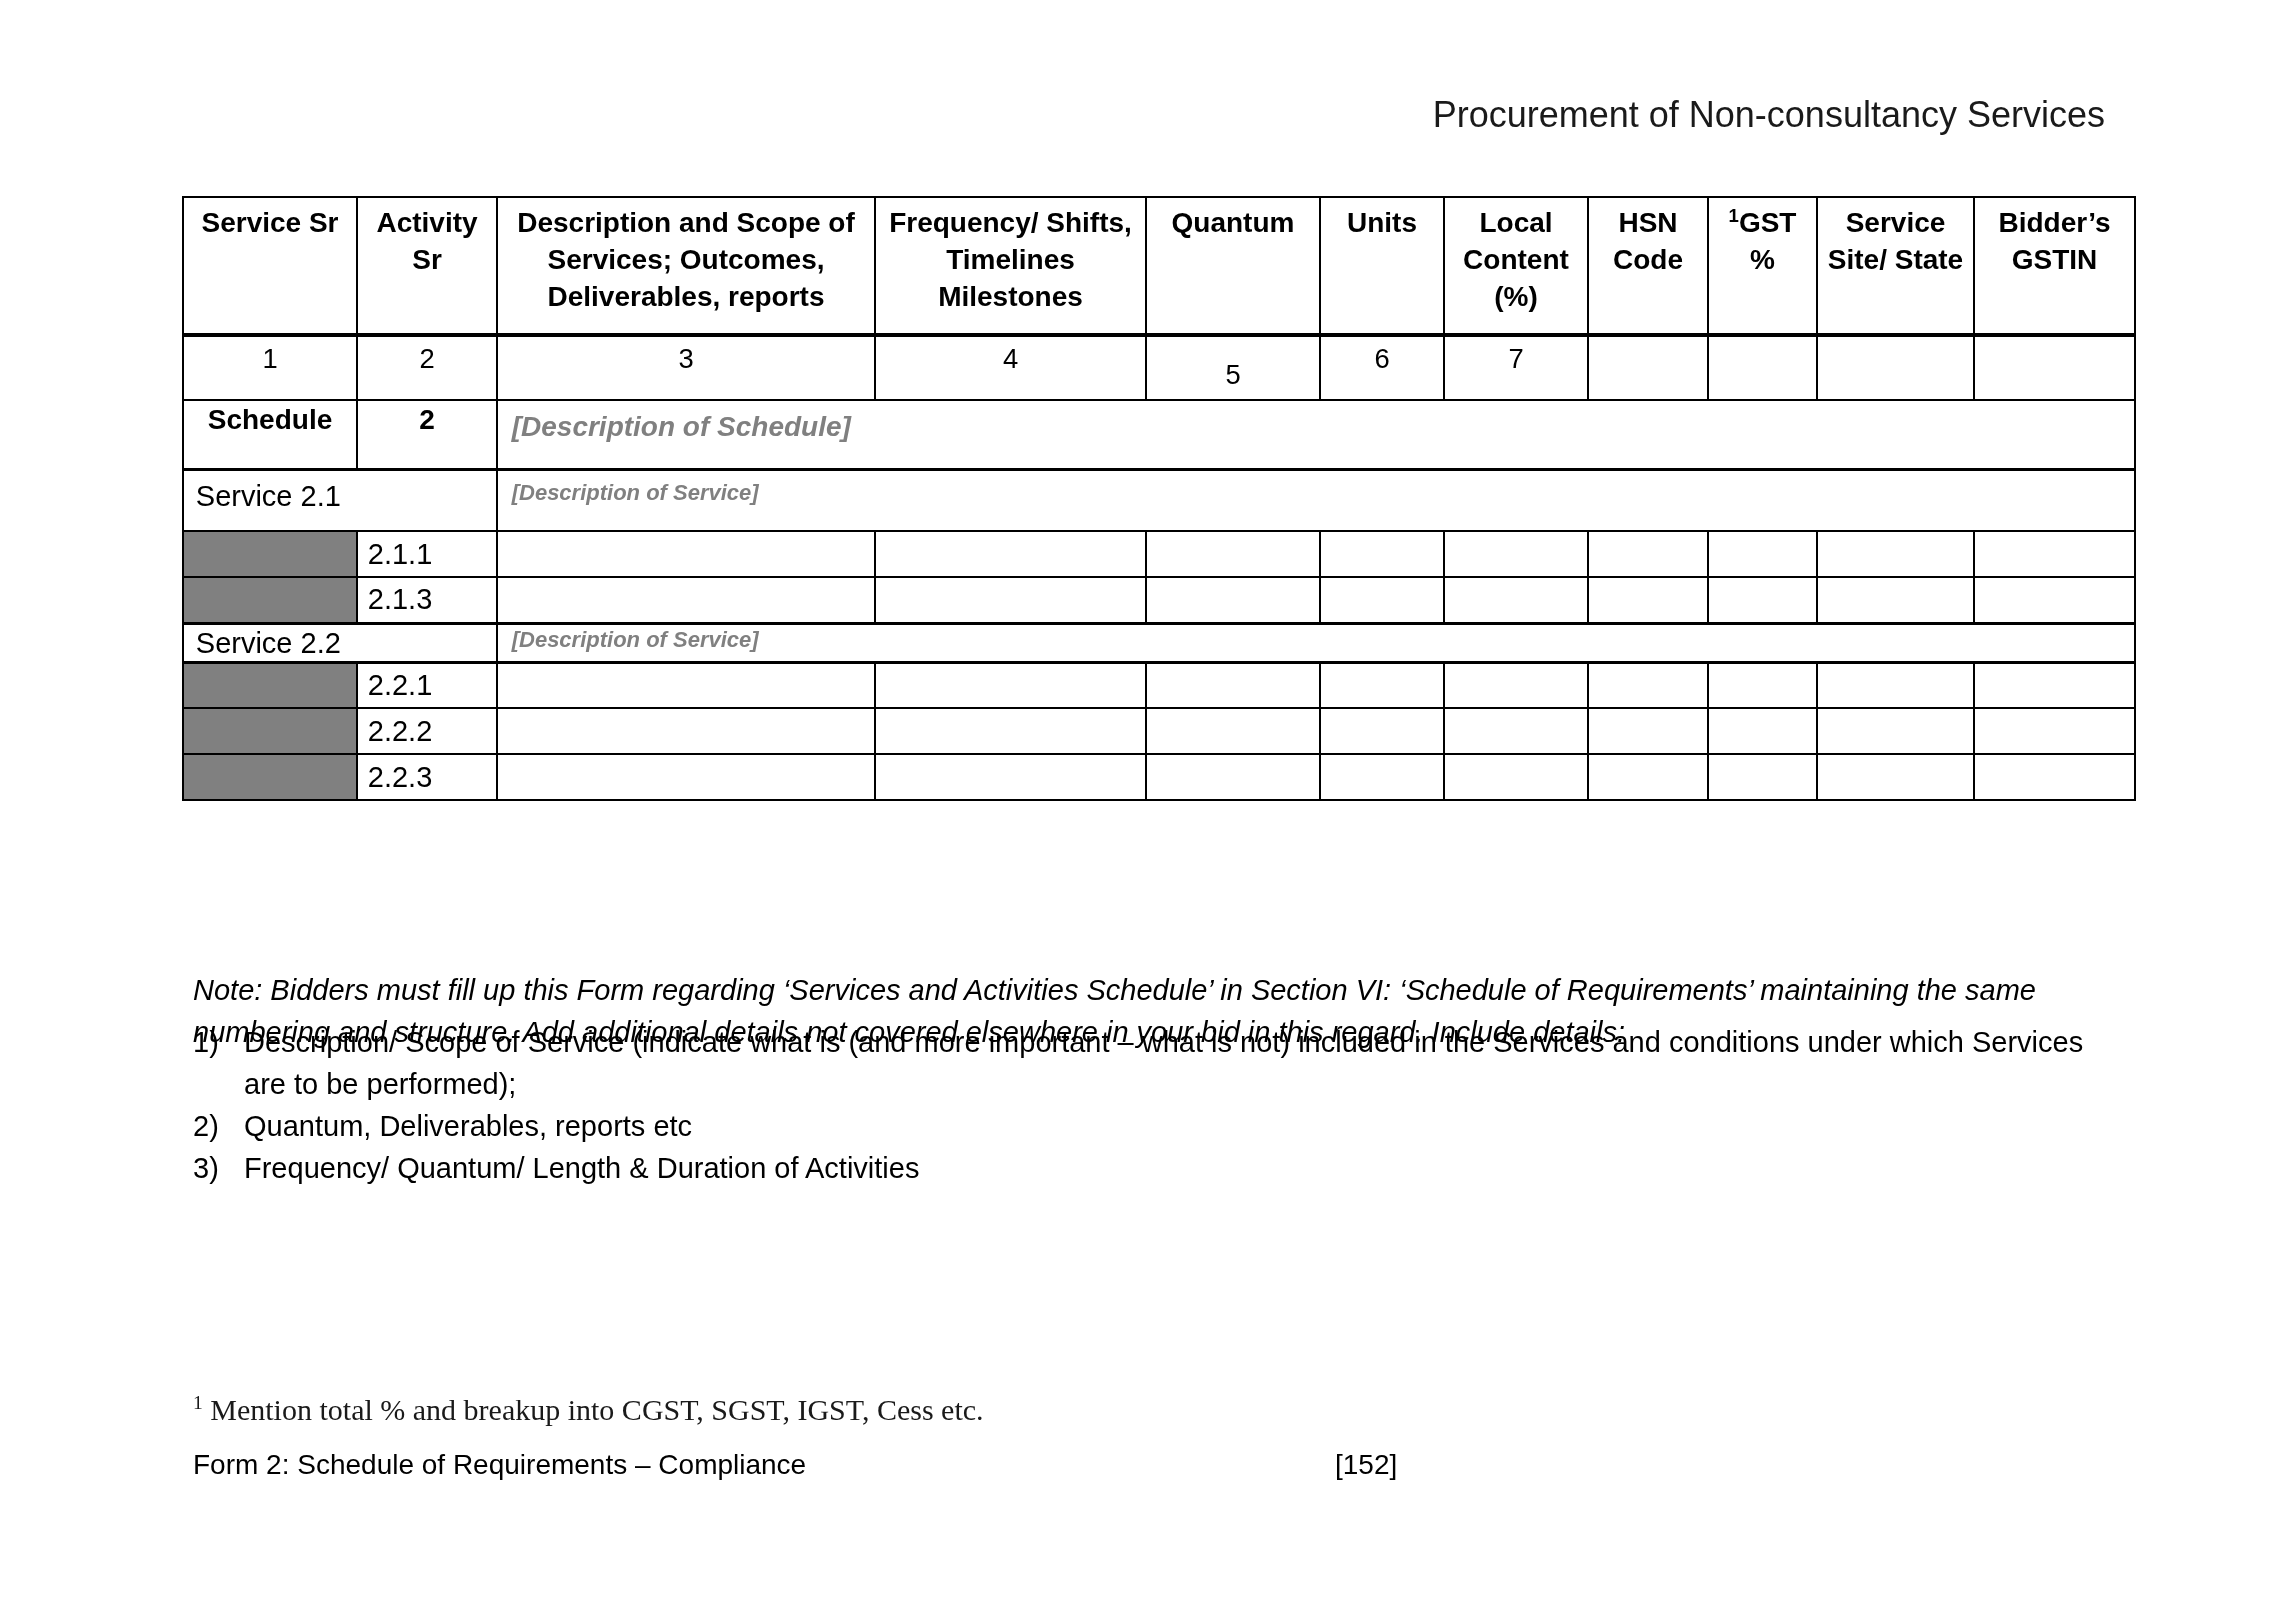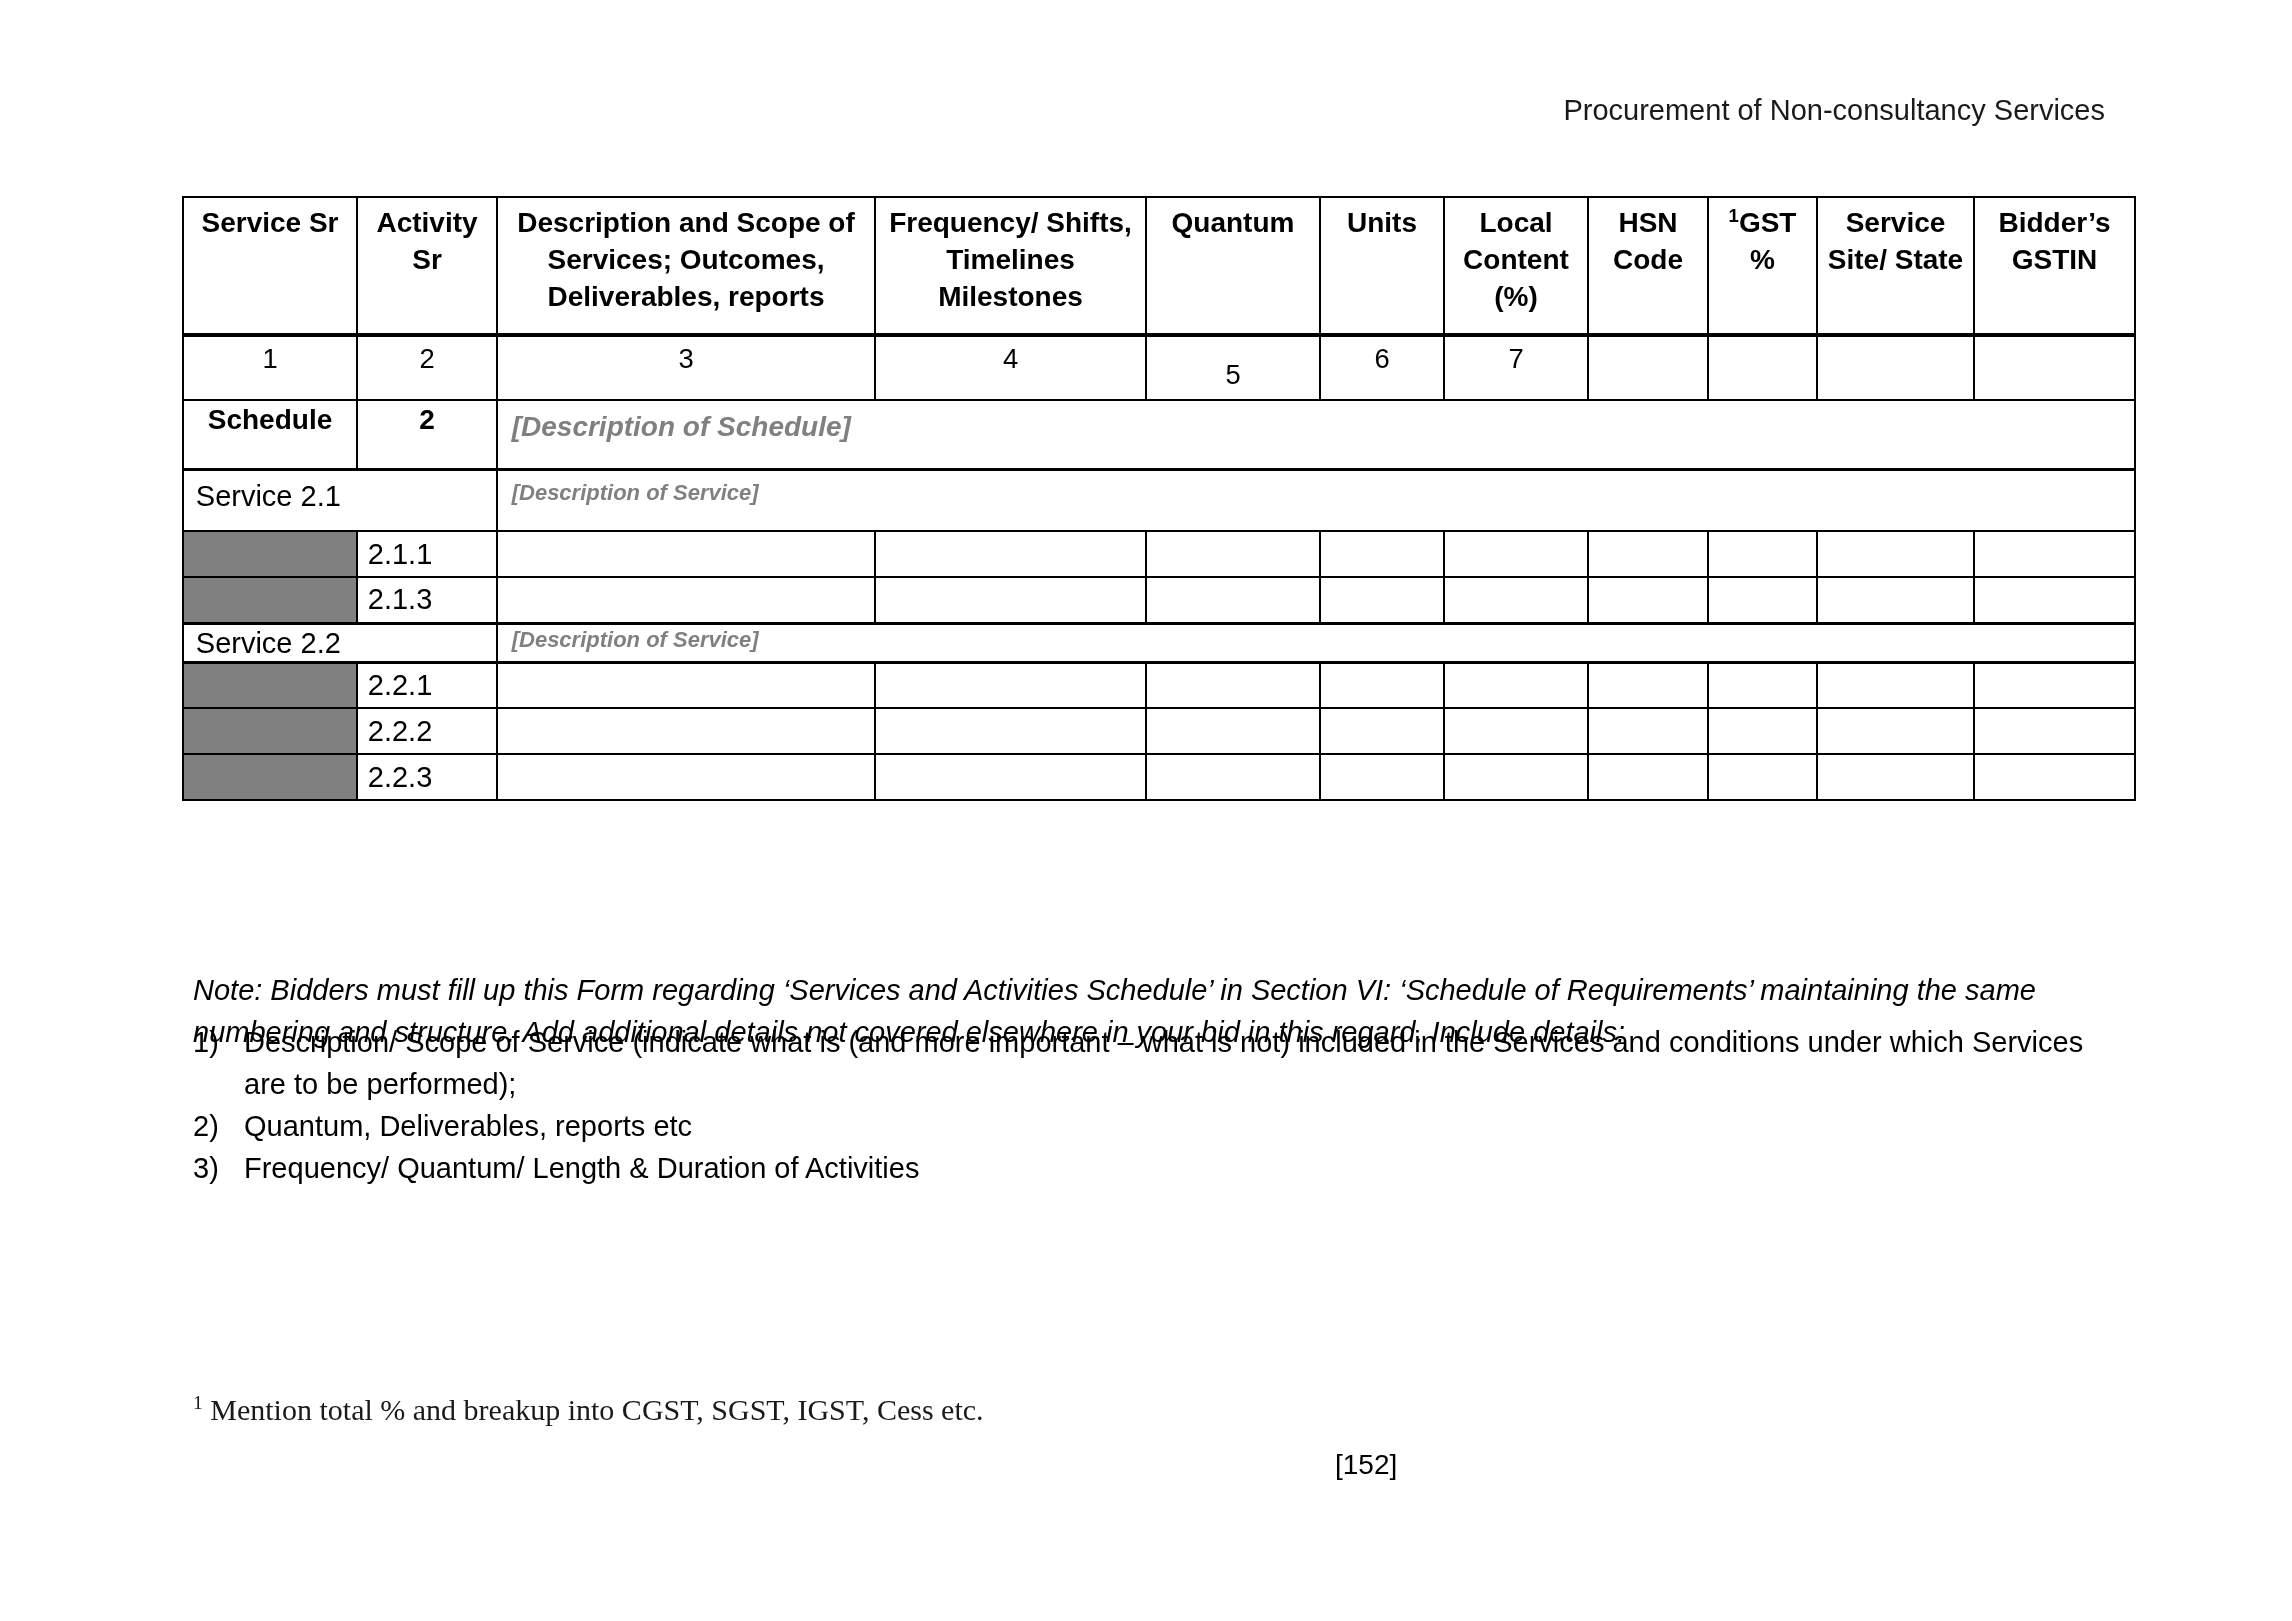--- a/index.html
+++ b/index.html
@@ -9,21 +9,21 @@
     width: 2293px;
     height: 1621px;
     background: #ffffff;
     overflow: hidden;
   }
 
   .doc-header {
     position: absolute;
     top: 94px;
     right: 188px;
-    font-size: 29px;
+    font-size: 36px;
     color: #1a1a1a;
   }
 
   .tbl-wrap { position: absolute; left: 182px; top: 196px; border-radius: 14px; }
   table {
     border-collapse: collapse;
     table-layout: fixed;
     width: 1952px;
     border: 2px solid #000;
   }
@@ -270,16 +270,17 @@
       <span class="list-text">Quantum, Deliverables, reports etc</span>
     </div>
     <div class="list-item">
       <span class="list-marker">3)</span>
       <span class="list-text">Frequency/ Quantum/ Length &amp; Duration of Activities</span>
     </div>
   </div>
 
   <div class="footnote"><sup>1</sup><span> Mention total % and breakup into CGST, SGST, IGST, Cess etc.</span></div>
 
+  <div class="footer-left">Form 2: Schedule of Requirements – Compliance</div>
   <div class="footer-page">[152]</div>
 
 </div>
 
 
 </body></html>

